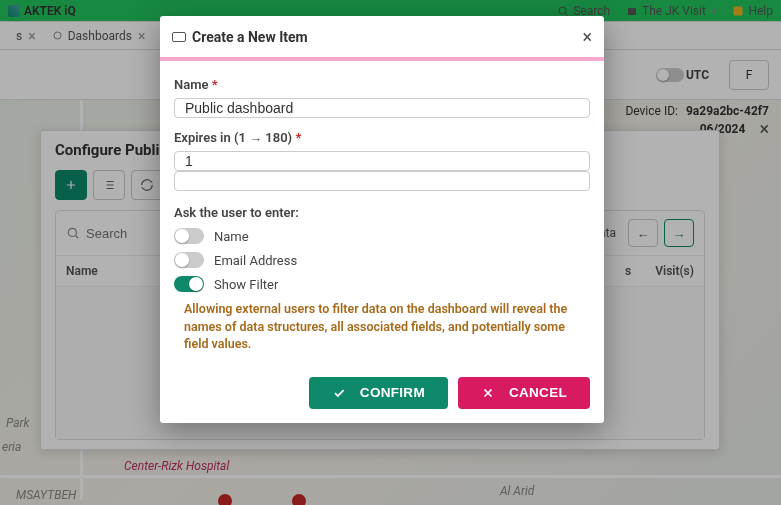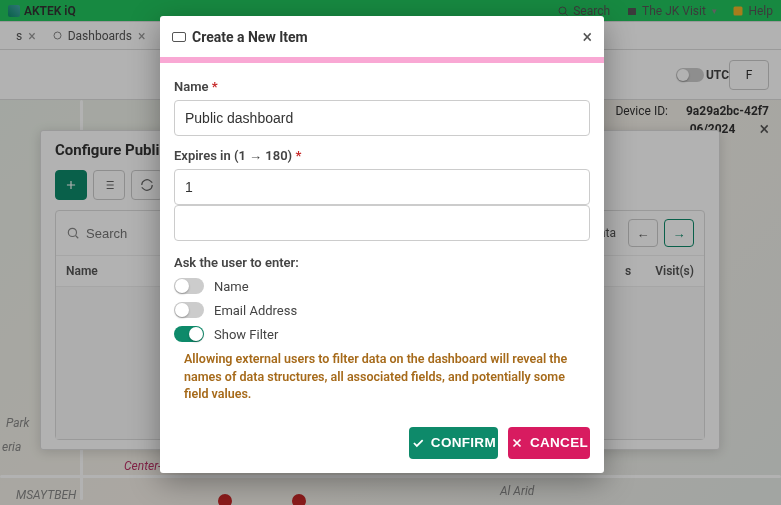--- a/index.html
+++ b/index.html
@@ -15,63 +15,63 @@
 .brand-icon { width: 12px; height: 12px; background: linear-gradient(45deg,#0e8a6a,#4aa); border-radius: 2px; }
 .topbar-spacer { flex: 1; }
 .topbar-item { display: flex; align-items: center; gap: 4px; margin-left: 16px; color: #555; }
 .topbar-item svg { width: 12px; height: 12px; }
 
 .tabbar { position: absolute; top: 22px; left: 0; right: 0; height: 28px; background: #fff; border-bottom: 1px solid #ddd; display: flex; align-items: center; padding: 0 8px; font-size: 12px; }
 .tab { display: flex; align-items: center; gap: 4px; padding: 0 8px; color: #555; }
 .tab-close { color: #999; font-size: 14px; line-height: 1; margin-left: 2px; }
 
 .header-strip { position: absolute; top: 50px; left: 0; right: 0; height: 50px; background: #fff; border-bottom: 1px solid #ddd; display: flex; align-items: center; justify-content: flex-end; padding: 0 12px; font-size: 12px; }
-.utc-toggle { display: inline-flex; align-items: flex-end; gap: 2px; }
+.utc-toggle { display: inline-flex; align-items: flex-end; gap: 2px; margin-right: 20px; }
 .utc-switch { width: 28px; height: 14px; background: #ccc; border-radius: 7px; position: relative; }
 .utc-switch::after { content:''; position: absolute; left:1px; top:1px; width:12px; height:12px; background:#fff; border-radius:50%; box-shadow:0 1px 2px rgba(0,0,0,.3);}
 .utc-label { font-weight: 700; color: #444; }
 
 .device-bar { position: absolute; top: 100px; right: 0; height: 54px; display: flex; flex-direction: column; align-items: flex-end; padding: 4px 12px 0 0; font-size: 12px; }
-.device-bar .row { display: flex; align-items: center; gap: 18px; }
+.device-bar .row { display: flex; align-items: center; gap: 8px; }
 .device-close { font-size: 18px; color: #555; margin-left: 6px; }
 .bold { font-weight: 700; }
 
 .panel { position: absolute; left: 40px; top: 130px; width: 680px; height: 320px; background: #fff; border: 1px solid #ddd; border-radius: 3px; box-shadow: 0 2px 12px rgba(0,0,0,.15); }
 .panel-header { padding: 10px 14px; font-size: 15px; font-weight: 700; color: #333; border-bottom: 1px solid transparent; }
 .panel-toolbar { display: flex; gap: 6px; padding: 0 14px 10px; }
 .tb-btn { width: 32px; height: 30px; border: 1px solid #ccc; background: #fff; border-radius: 4px; display: flex; align-items: center; justify-content: center; color: #666; }
 .tb-btn.primary { background: #0e8a6a; color: #fff; border-color: #0e8a6a; }
 .panel-inner { margin: 0 14px; border: 1px solid #ddd; border-radius: 4px; height: 230px; display: flex; flex-direction: column; }
 .searchrow { display: flex; align-items: center; gap: 6px; padding: 8px 10px; border-bottom: 1px solid #eee; }
 .searchrow input { border: none; outline: none; font-size: 13px; flex: 1; }
 .arrow-btn { width: 30px; height: 28px; border: 1px solid #ccc; border-radius: 4px; background: #fff; display: flex; align-items: center; justify-content: center; color: #555; }
 .arrow-btn.active { border-color: #0e8a6a; color: #0e8a6a; }
 .tablehead { display: flex; padding: 8px 10px; border-bottom: 1px solid #eee; font-size: 12px; color: #555; font-weight: 600; }
 .tablehead > div:nth-child(1){ width: 100px; }
 .tablehead .right { margin-left: auto; display: flex; gap: 24px; }
 
 .modal { position: absolute; left: 160px; top: 16px; width: 444px; background: #fff; border-radius: 3px; box-shadow: 0 8px 30px rgba(0,0,0,.35); z-index: 100; }
-.modal-head { display: flex; align-items: center; padding: 10px 12px; border-bottom: 6px solid #f9a8d4; }
+.modal-head { display: flex; align-items: center; padding: 10px 12px; border-bottom: 4px solid #f9a8d4; }
 .modal-title { font-size: 14px; font-weight: 700; color: #333; display: flex; align-items: center; gap: 6px; }
 .modal-title-icon { width: 14px; height: 10px; border: 1.5px solid #555; border-radius: 2px; display: inline-block; position: relative; }
 .modal-close { margin-left: auto; font-size: 18px; color: #555; cursor: pointer; }
 .modal-body { padding: 4px 14px 10px; }
 .mlabel { font-size: 13px; font-weight: 600; color: #444; margin-top: 12px; margin-bottom: 6px; display: block; }
 .req { color: #c62828; font-weight: 700; }
-.minput { width: 100%; height: 36px; border: 1px solid #ccc; border-radius: 4px; padding: 0 10px; font-size: 14px; color: #333; outline: none; }
+.minput { width: 100%; height: 20px; border: 1px solid #ccc; border-radius: 4px; padding: 0 10px; font-size: 14px; color: #333; outline: none; }
 .asklabel { font-size: 13px; font-weight: 600; color: #444; margin-top: 14px; margin-bottom: 6px; }
 .togrow { display: flex; align-items: center; gap: 10px; margin: 8px 0; }
 .switch { width: 30px; height: 16px; border-radius: 8px; background: #ccc; position: relative; flex-shrink: 0; }
 .switch::after { content:''; position:absolute; top:1px; left:1px; width:14px; height:14px; background:#fff; border-radius:50%; box-shadow:0 1px 2px rgba(0,0,0,.3); transition: left .15s; }
 .switch.on { background: #0e8a6a; }
 .switch.on::after { left: 15px; }
 .toglabel { font-size: 13px; color: #444; }
 .warn { color: #a66a1a; font-size: 12.5px; line-height: 1.4; font-weight: 600; margin: 8px 2px 4px; padding-left: 8px; }
 .modal-foot { display: flex; justify-content: flex-end; gap: 10px; padding: 10px 14px 14px; }
-.btn { height: 32px; padding: 0 2px; border: none; border-radius: 4px; font-size: 13.5px; font-weight: 700; display: flex; align-items: center; gap: 6px; cursor: pointer; letter-spacing: .3px; }
+.btn { height: 32px; padding: 0 23px; border: none; border-radius: 4px; font-size: 13.5px; font-weight: 700; display: flex; align-items: center; gap: 14px; cursor: pointer; letter-spacing: .3px; }
 .btn.confirm { background: #0e8a6a; color: #fff; }
 .btn.cancel { background: #d81b60; color: #fff; }
 .btn svg { width: 14px; height: 14px; }
 .chev::after { content: '▾'; font-size: 9px; margin-left: 2px; color: #888; }
 </style>
 </head>
 <body>
 
 <div class="map-bg">
   <div class="map-label" style="left:6px; top:416px;">Park</div>

